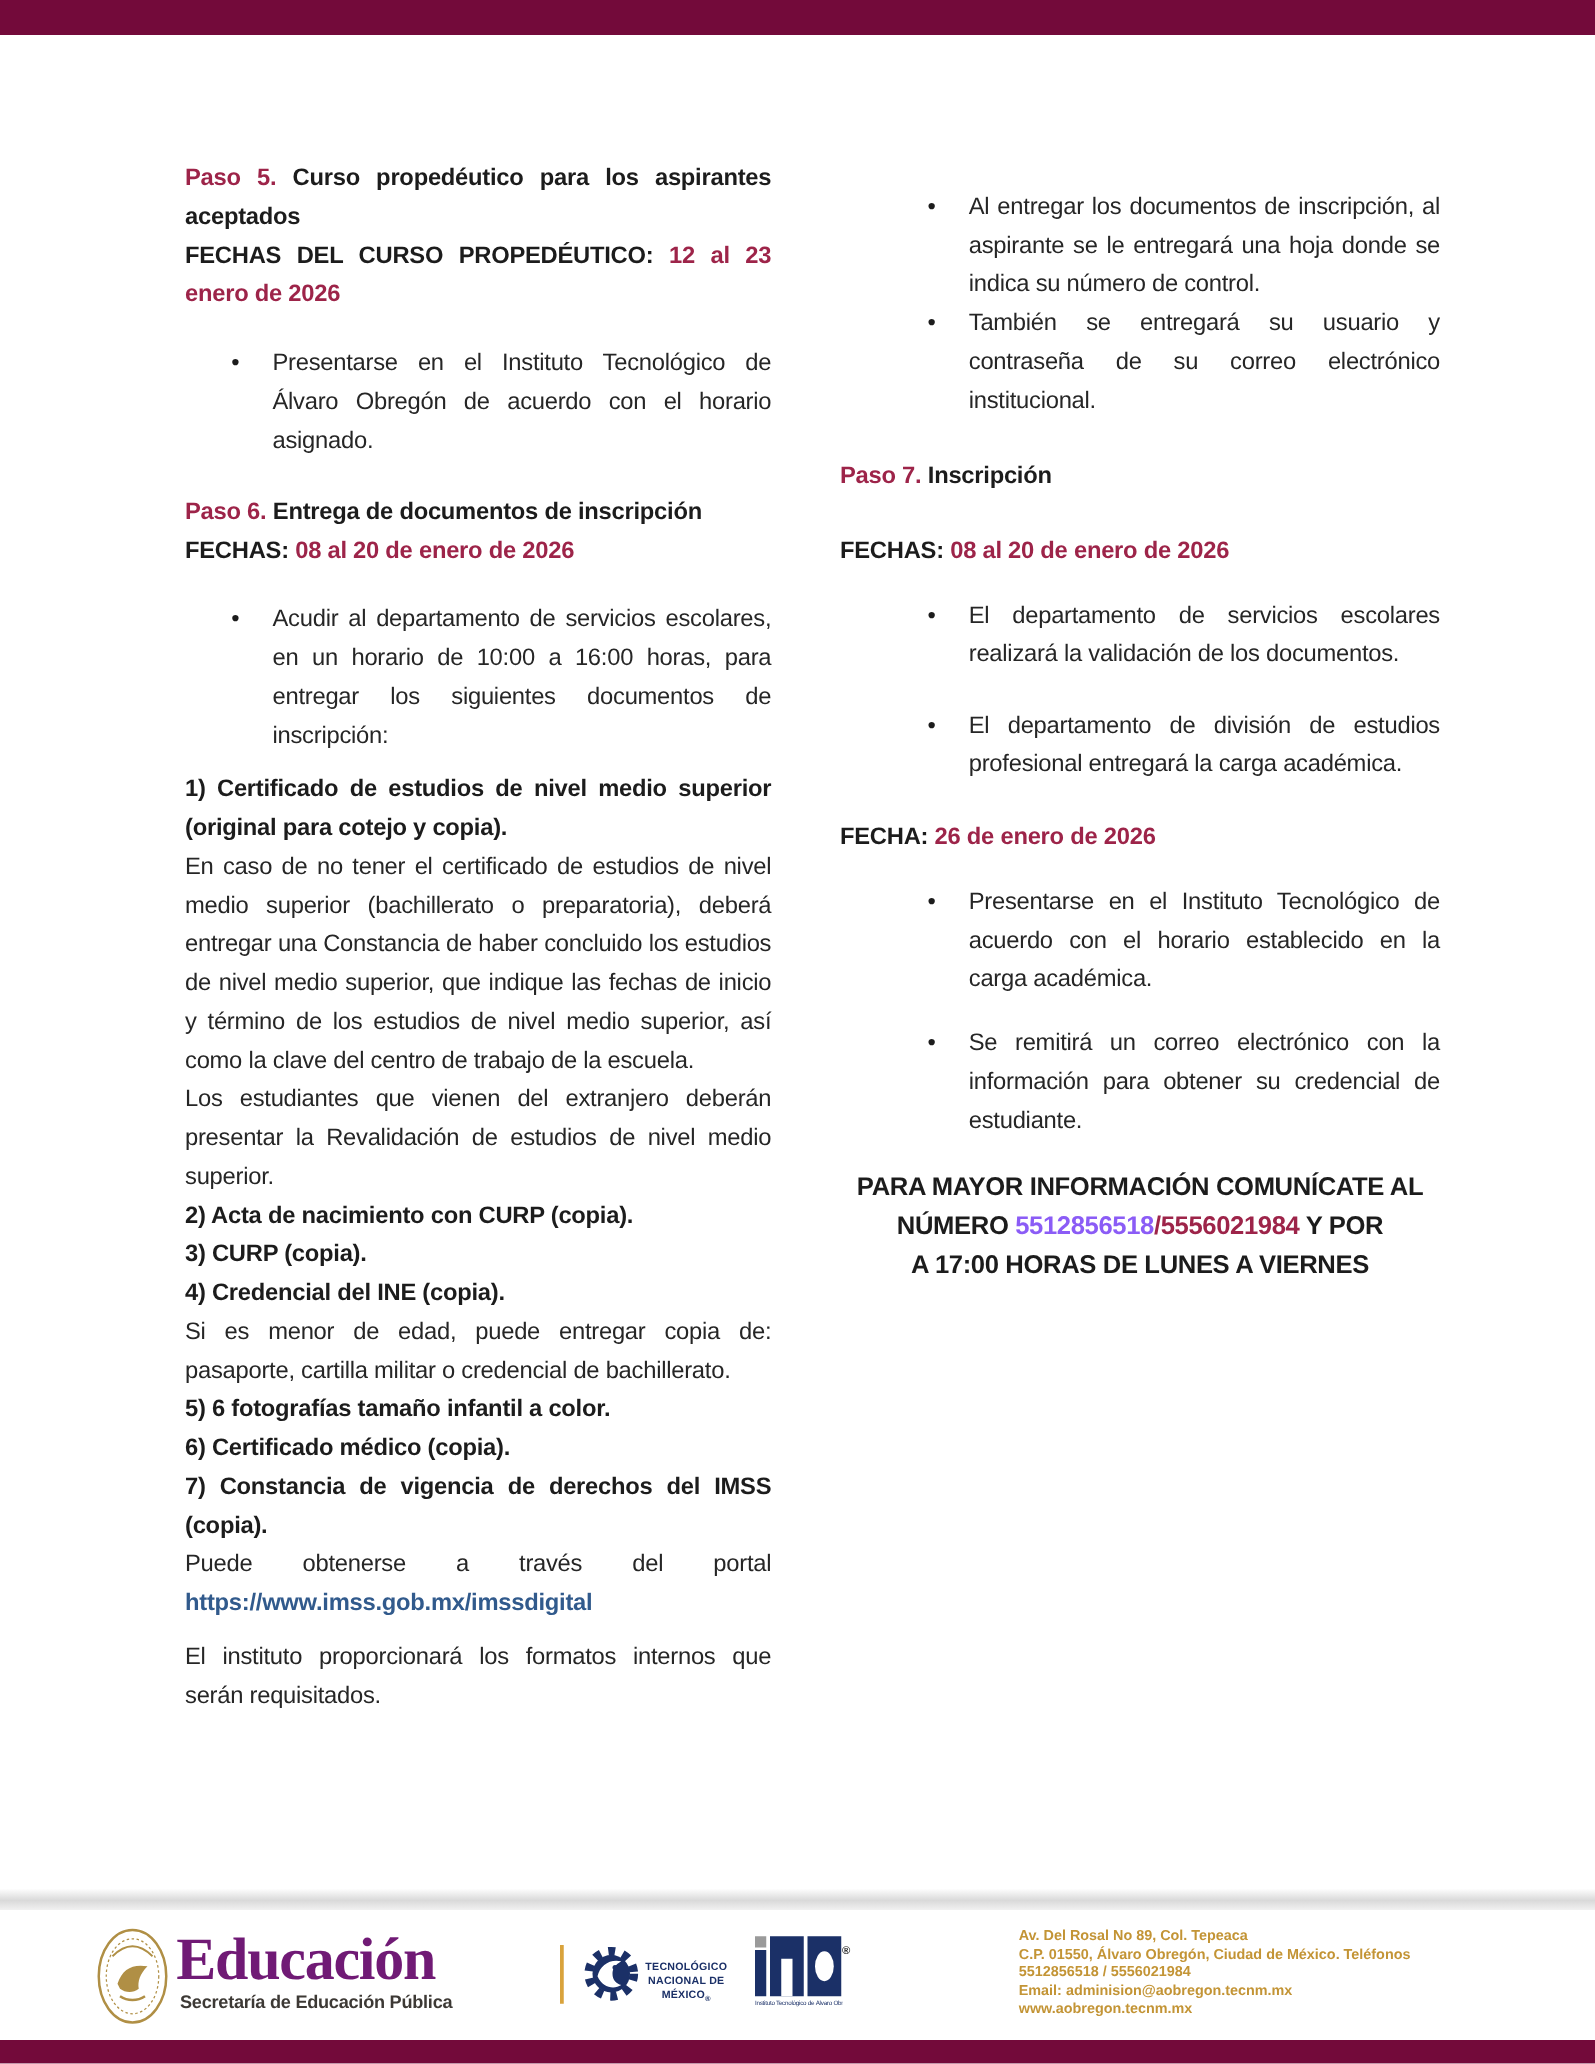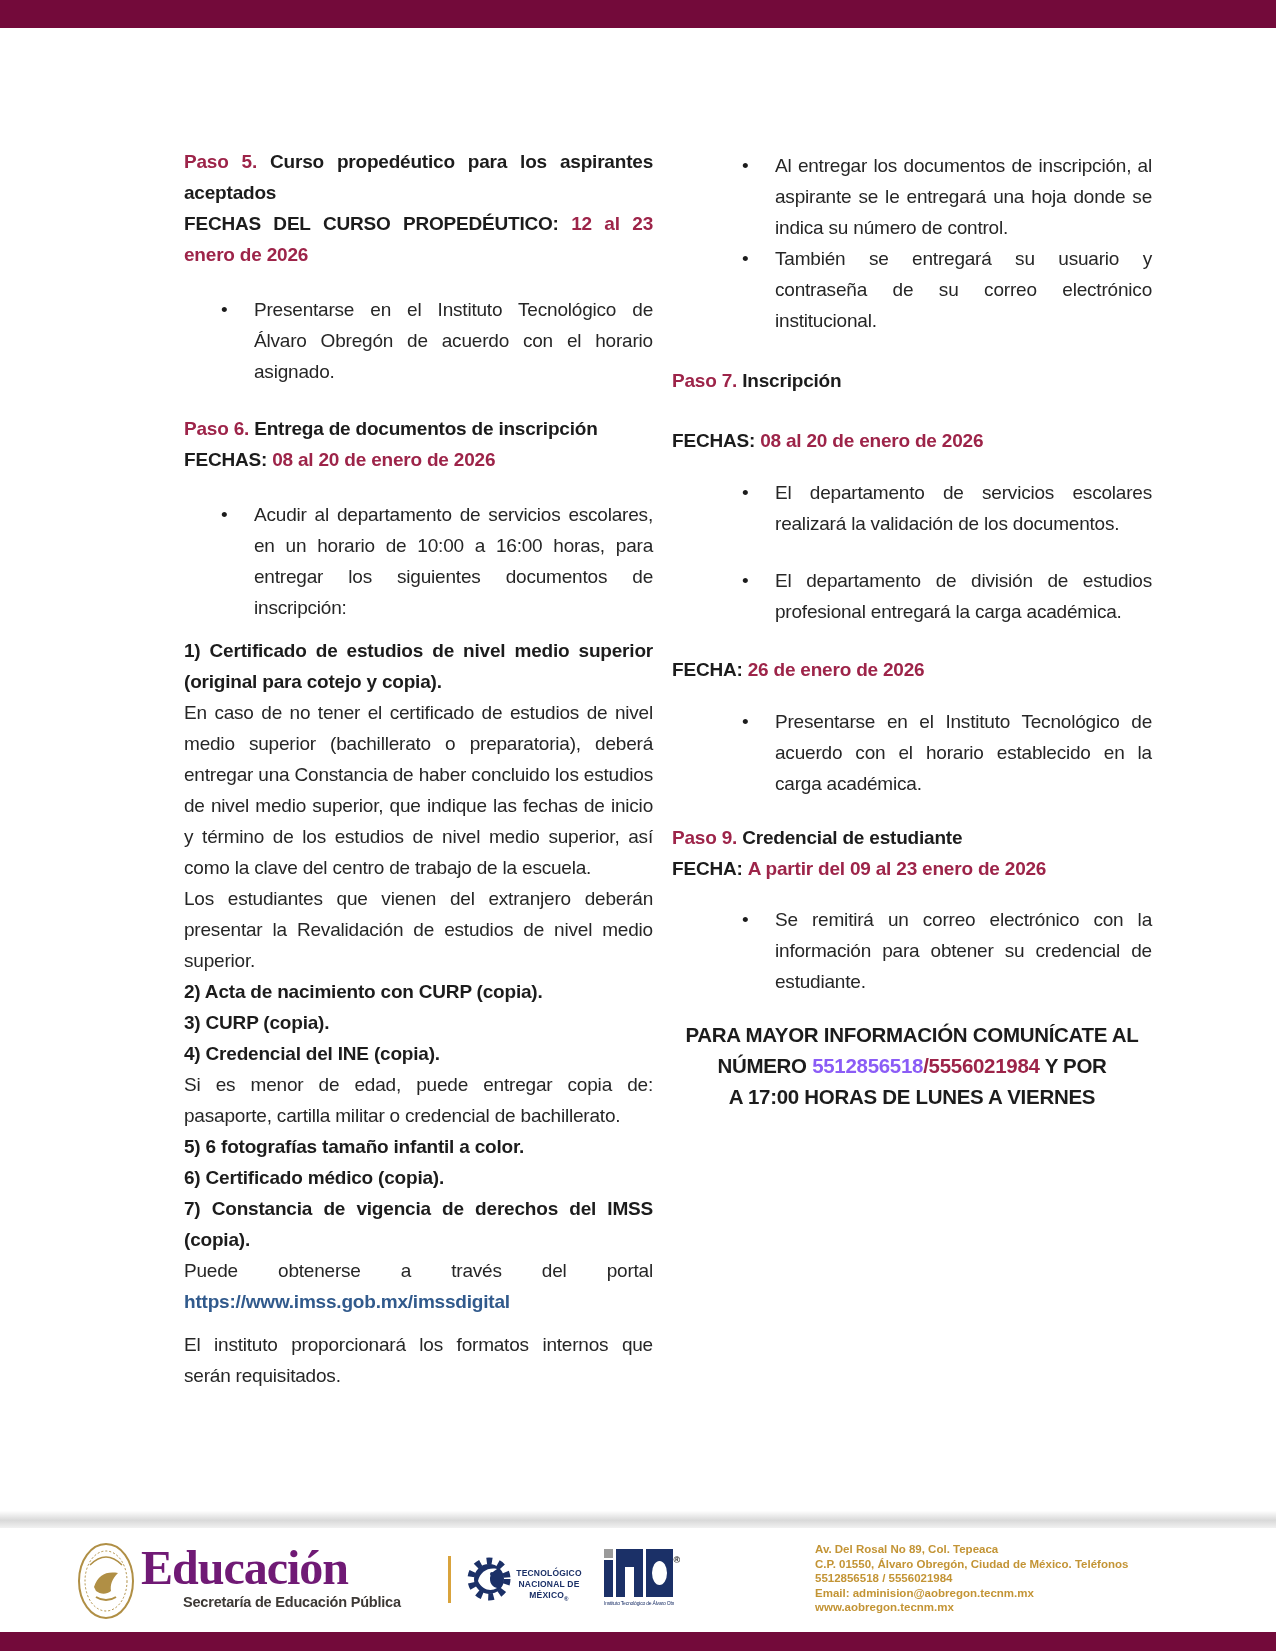--- a/index.html
+++ b/index.html
@@ -3,41 +3,41 @@
 <meta charset="utf-8">
 <style>
   html,body{margin:0;padding:0;background:#ffffff;}
   .page{position:relative;width:1276px;height:1651px;background:#ffffff;overflow:hidden;
         font-family:"Liberation Sans",sans-serif;color:#262626;font-size:19px;line-height:31px;letter-spacing:-0.2px;}
   .topbar{position:absolute;top:0;left:0;width:100%;height:28px;background:#730A3A;}
   .bottombar{position:absolute;top:1632px;left:0;width:100%;height:19px;background:#730A3A;}
   .footer-fade{position:absolute;top:1511px;left:0;width:100%;height:17px;
         background:linear-gradient(180deg,#fefefe 0%,#d9d9d9 55%,#f1f1f1 100%);}
   .col{position:absolute;}
-  .col-left{left:148px;top:146px;width:469px;margin-left:36px;}
+  .col-left{left:148px;top:127px;width:469px;}
   .col-right{left:672px;top:150px;width:480px;}
   .jp{text-align:justify;margin:0;}
   .accent{color:#9D2449;font-weight:bold;}
   .bb{font-weight:bold;color:#1c1c1c;}
   .bullet{position:relative;padding-left:70px;text-align:justify;margin:0;}
   .bullet::before{content:"\2022";position:absolute;left:37px;top:0;color:#1c1c1c;}
   .col-right .bullet{padding-left:103px;}
   .col-right .bullet::before{left:70px;}
   .req{margin:0;}
   .link{color:#315A8C;font-weight:bold;text-decoration:none;cursor:pointer;}
   .mt24{margin-top:24px;} .mt26{margin-top:26px;} .mt12{margin-top:12px;}
   .mt29{margin-top:29px;} .mt21{margin-top:21px;} .mt25{margin-top:25px;}
   .mt27{margin-top:27px;} .mt23{margin-top:23px;} .mt20{margin-top:20px;} .mt22{margin-top:22px;} .mt0{margin-top:0;}
   .note{font-weight:bold;color:#1c1c1c;font-size:20.5px;line-height:31px;text-align:center;letter-spacing:-0.3px;}
   .phone1{color:#8b5cf6;} .phone2{color:#9D2449;}
   
   .seal{position:absolute;left:76px;top:1541px;}
   .edu-wordmark{position:absolute;left:141px;top:1543px;font-family:"Liberation Serif",serif;
         font-weight:bold;font-size:48px;line-height:50px;color:#701a75;letter-spacing:-1px;}
-  .edu-sub{position:absolute;left:144px;top:1594px;font-size:14.5px;line-height:16px;font-weight:bold;color:#3d3935;letter-spacing:-0.2px;margin-left:39px;}
+  .edu-sub{position:absolute;left:144px;top:1594px;font-size:14.5px;line-height:16px;font-weight:bold;color:#3d3935;letter-spacing:-0.2px;}
   .gold-divider{position:absolute;left:448px;top:1556px;width:3px;height:47px;background:#D9A33C;}
   .tecnm-gear{position:absolute;left:464px;top:1554px;}
   .tecnm-text{position:absolute;left:503px;top:1568px;width:92px;text-align:center;color:#1B3067;
         font-size:8.5px;line-height:11px;font-weight:bold;letter-spacing:0.2px;}
   .itao{position:absolute;left:604px;top:1549px;width:70px;}
   .itao-blocks{position:relative;height:48px;}
   .itao-reg{position:absolute;right:-6px;top:-4px;font-size:9px;color:#1c1c1c;font-weight:bold;}
   .itao-i-dot{position:absolute;left:0;top:0;width:9px;height:9px;background:#9a9a9a;}
   .itao-i{position:absolute;left:0;top:11px;width:9px;height:37px;background:#1B3067;}
   .itao-a{position:absolute;left:12px;top:0;width:27px;height:48px;background:#1B3067;}
@@ -101,24 +101,20 @@
     <p class="jp mt29"><span class="bb">FECHAS:</span> <span class="accent">08 al 20 de enero de 2026</span></p>
 
     <div class="bullet mt21"><span>El departamento de servicios escolares realizará la validación de los documentos.</span></div>
     <div class="bullet mt26"><span>El departamento de división de estudios profesional entregará la carga académica.</span></div>
 
 
     <p class="jp mt27"><span class="bb">FECHA:</span> <span class="accent">26 de enero de 2026</span></p>
 
     <div class="bullet mt21"><span>Presentarse en el Instituto Tecnológico de acuerdo con el horario establecido en la carga académica.</span></div>
 
-    <div class="mt23">
-      <p class="jp"><span class="accent">Paso 9.</span> <span class="bb">Credencial de estudiante</span></p>
-      <p class="jp mt0"><span class="bb">FECHA:</span> <span class="accent">A partir del 09 al 23 enero de 2026</span></p>
-    </div>
 
     <div class="bullet mt20"><span>Se remitirá un correo electrónico con la información para obtener su credencial de estudiante.</span></div>
 
     <div class="note mt22">
       <div>PARA MAYOR INFORMACIÓN COMUNÍCATE AL</div>
       <div><span>NÚMERO</span> <span class="phone1">5512856518</span><span class="phone2">/</span><span class="phone2">5556021984</span> <span>Y POR</span></div>
       <div>A 17:00 HORAS DE LUNES A VIERNES</div>
     </div>
   </div>
 

